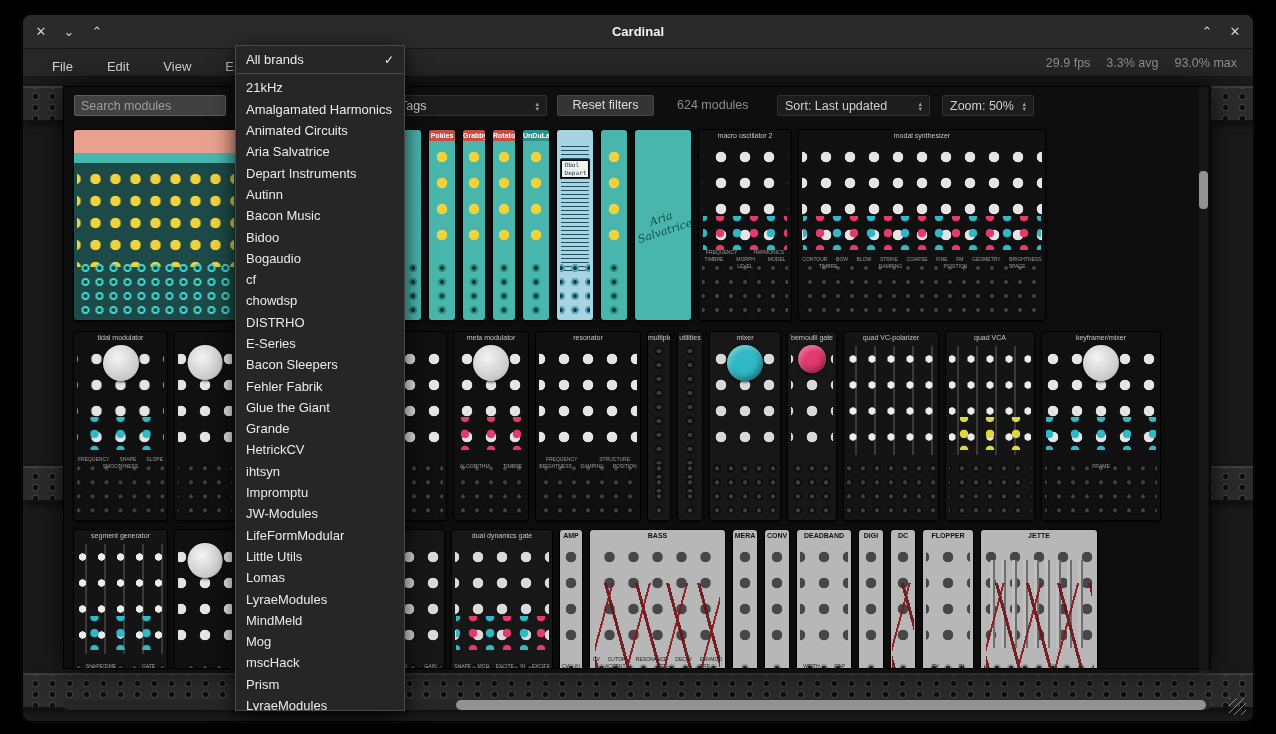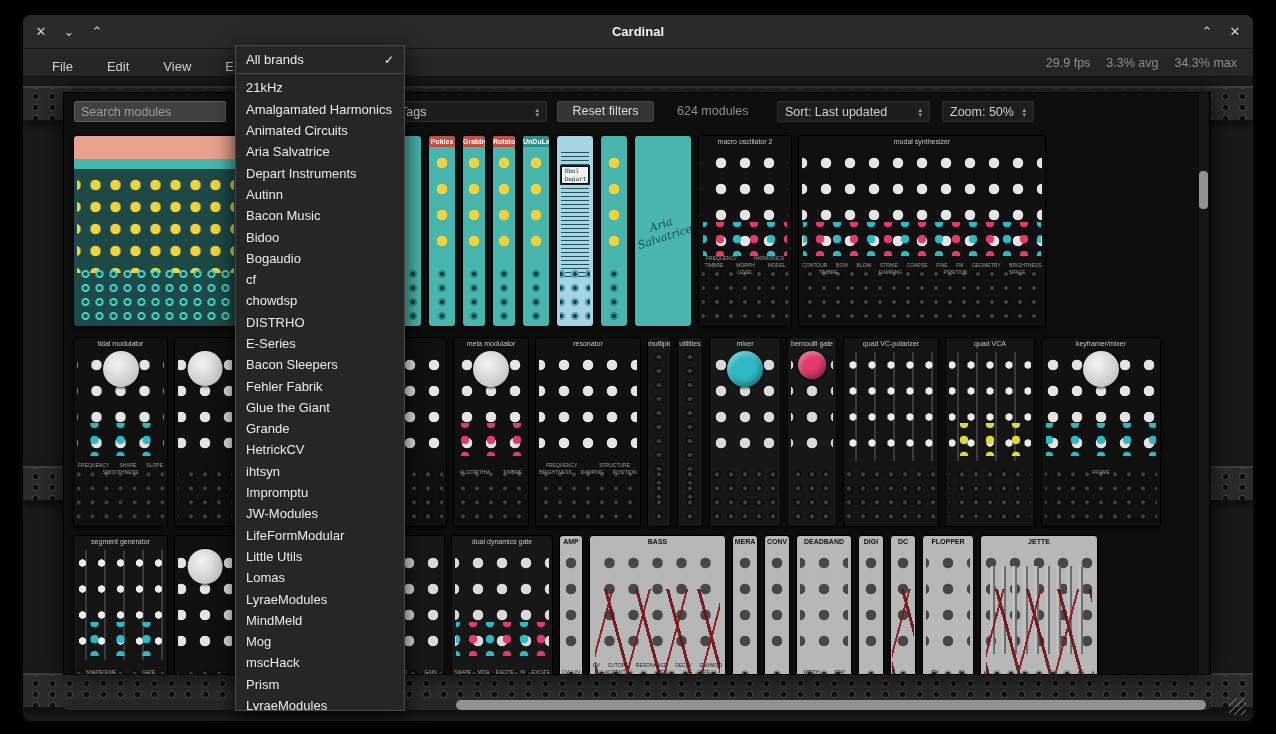--- a/index.html
+++ b/index.html
@@ -33,21 +33,21 @@
 
   
   .hscroll{position:absolute;left:40px;top:685px;width:1148px;height:10px;background:#262626;border-radius:5px;}
   .hscroll-thumb{position:absolute;left:393px;top:0;width:750px;height:10px;background:#929292;border-radius:5px;}
   .vscroll{position:absolute;left:1176px;top:71px;width:9px;height:600px;background:rgba(40,40,40,.35);border-radius:4px;}
   .vscroll-thumb{position:absolute;left:0;top:85px;width:9px;height:38px;background:#929292;border-radius:4px;}
   .resize-grip{position:absolute;right:7px;bottom:6px;width:17px;height:17px;
     background:repeating-linear-gradient(135deg,#8a8a8a 0 1px,rgba(0,0,0,0) 1px 5px);}
 
   
-  .browser{position:absolute;left:40px;top:77px;width:1148px;height:583px;background:#0e0e0e;
+  .browser{position:absolute;left:40px;top:71px;width:1148px;height:583px;background:#0e0e0e;
     border:1px solid #000;box-shadow:0 0 24px rgba(0,0,0,.8);overflow:hidden;}
   .toolbar{position:absolute;left:0;top:8px;right:0;height:21px;}
   .search{position:absolute;left:10px;top:0;width:152px;height:21px;background:#414141;border:1px solid #5d5d5d;
     border-radius:2px;color:#e0e0e0;font-size:12.5px;padding:0 6px;font-family:"Liberation Sans",sans-serif;}
   .search::placeholder{color:#9d9d9d;}
   .combo{position:absolute;top:0;height:21px;background:#1d1d1d;border:1px solid #303030;border-radius:2px;
     display:flex;align-items:center;padding:0 7px;color:#cfcfcf;font-size:12.5px;}
   .combo.tags{left:328px;width:155px;}
   .combo.sort{left:713px;width:153px;}
   .combo.zoom{left:878px;width:92px;}
@@ -163,21 +163,21 @@
     <div class="menu-items">
         <div class="menu-item">File</div>
         <div class="menu-item">Edit</div>
         <div class="menu-item">View</div>
         <div class="menu-item">Engine</div>
         <div class="menu-item">Help</div>
       </div>
     <div class="fps-stats">
       <span>29.9 fps</span>
       <span>3.3% avg</span>
-      <span>34.3% max</span>
+      <span>93.0% max</span>
     </div>
   </div>
 
   <div class="main">
     <div class="rail" style="top:9px"></div>
     <div class="rail" style="top:389px"></div>
     <div class="rail" style="top:596px"></div>
   </div>
 
   <div class="browser">

